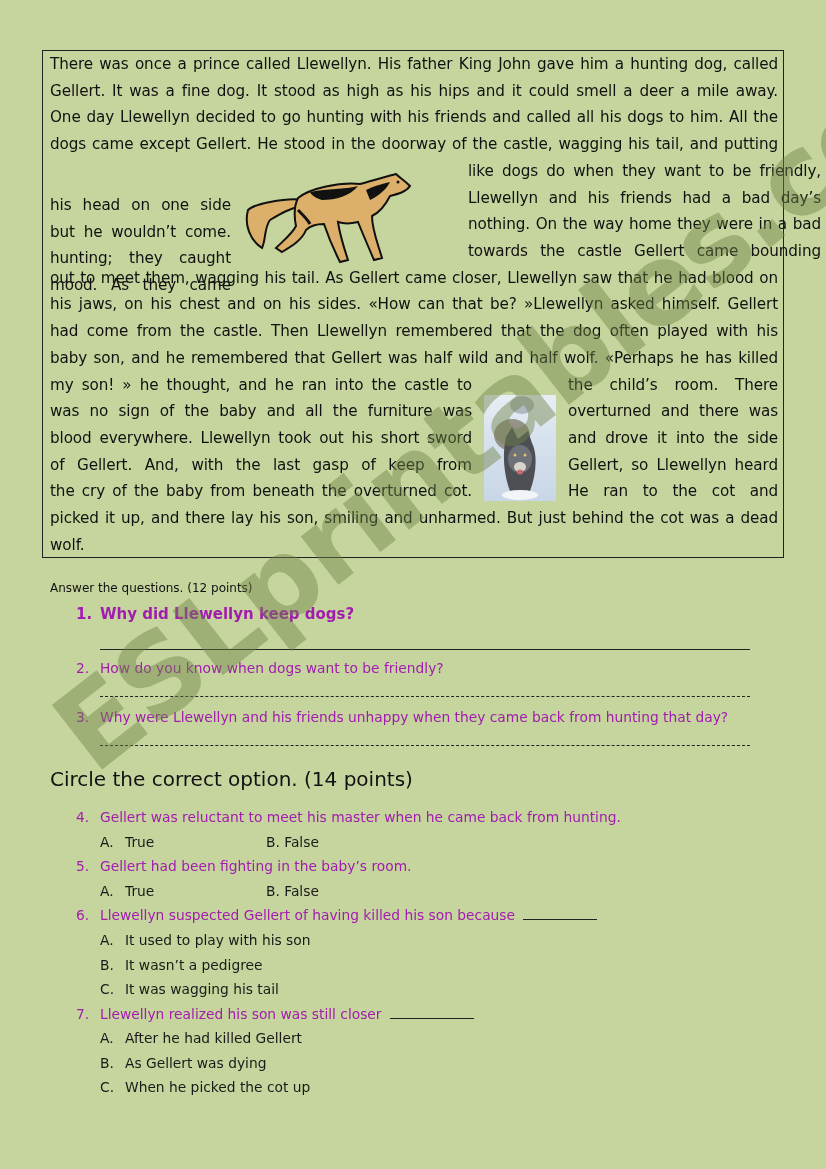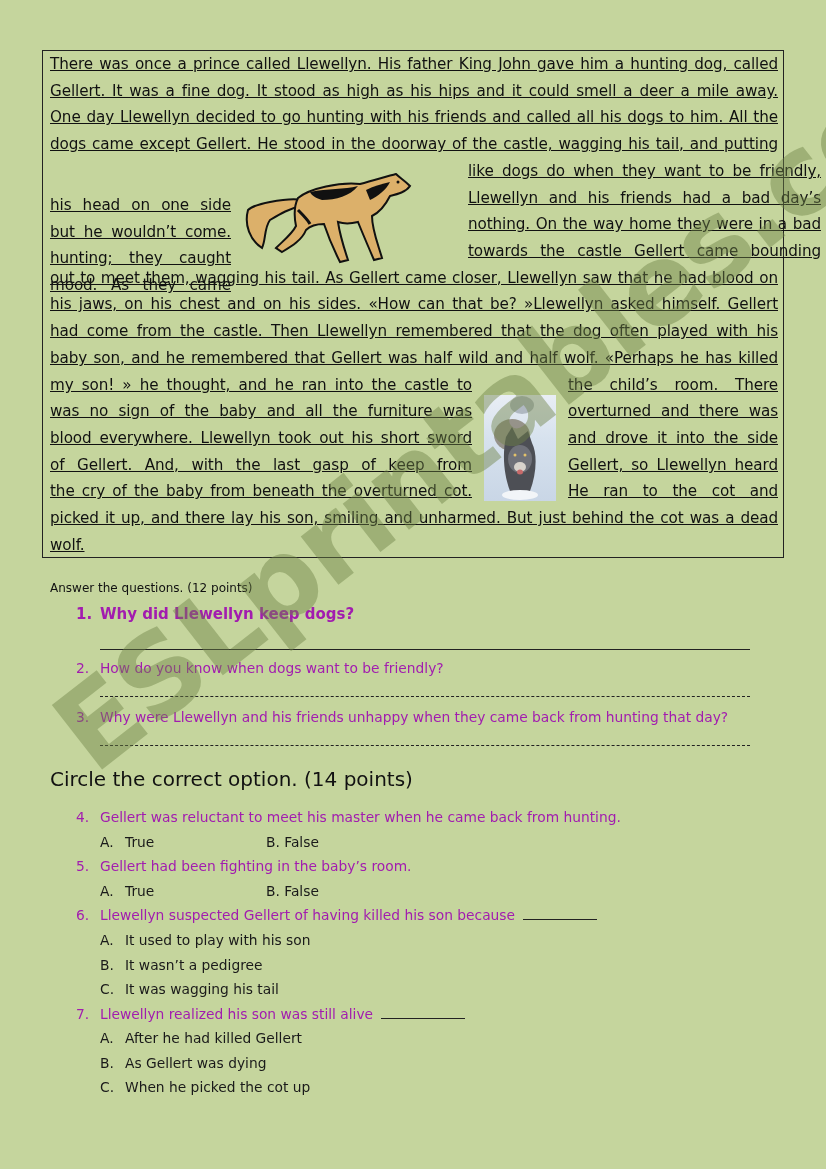--- a/index.html
+++ b/index.html
@@ -18,21 +18,20 @@
       border: 1.5px solid #222;
       box-sizing: border-box;
     }
     .line {
       position: absolute;
       left: 50px;
       font-size: 15.2px;
       line-height: 18px;
       white-space: nowrap;
       letter-spacing: -0.1px;
-      text-decoration: underline;
     }
     .line.full { width: 728px; text-align: justify; text-align-last: justify; }
     .line.left-col-a { width: 181px; text-align: justify; text-align-last: justify; margin-top: 34px; }
     .line.right-col-a { left: 446px; width: 353px; text-align: justify; text-align-last: justify; margin-left: 22px; }
     .line.left-col-b { width: 422px; text-align: justify; text-align-last: justify; }
     .line.right-col-b { left: 568px; width: 210px; text-align: justify; text-align-last: justify; }
     .line.last { text-align: left; text-align-last: left; }
 
     .wolf-drawing {
       position: absolute; left: 240px; top: 170px; width: 176px; height: 94px;
@@ -184,20 +183,20 @@
 
 <div class="q" style="top:906px">
   <span class="num">6.</span><span>Llewellyn suspected Gellert of having killed his son because</span>
   <span class="blank" style="width:74px; margin-left:4px;"></span>
 </div>
 <div class="opt" style="top:931px"><span class="letter">A.</span><span>It used to play with his son</span></div>
 <div class="opt" style="top:956px"><span class="letter">B.</span><span>It wasn’t a pedigree</span></div>
 <div class="opt" style="top:980px"><span class="letter">C.</span><span>It was wagging his tail</span></div>
 
 <div class="q" style="top:1005px">
-  <span class="num">7.</span><span>Llewellyn realized his son was still alive</span>
+  <span class="num">7.</span><span>Llewellyn realized his son was still closer</span>
   <span class="blank" style="width:84px; margin-left:4px;"></span>
 </div>
 <div class="opt" style="top:1029px"><span class="letter">A.</span><span>After he had killed Gellert</span></div>
 <div class="opt" style="top:1054px"><span class="letter">B.</span><span>As Gellert was dying</span></div>
 <div class="opt" style="top:1078px"><span class="letter">C.</span><span>When he picked the cot up</span></div>
 
 <div class="watermark">ESLprintables.com</div>
 
 </body></html>

